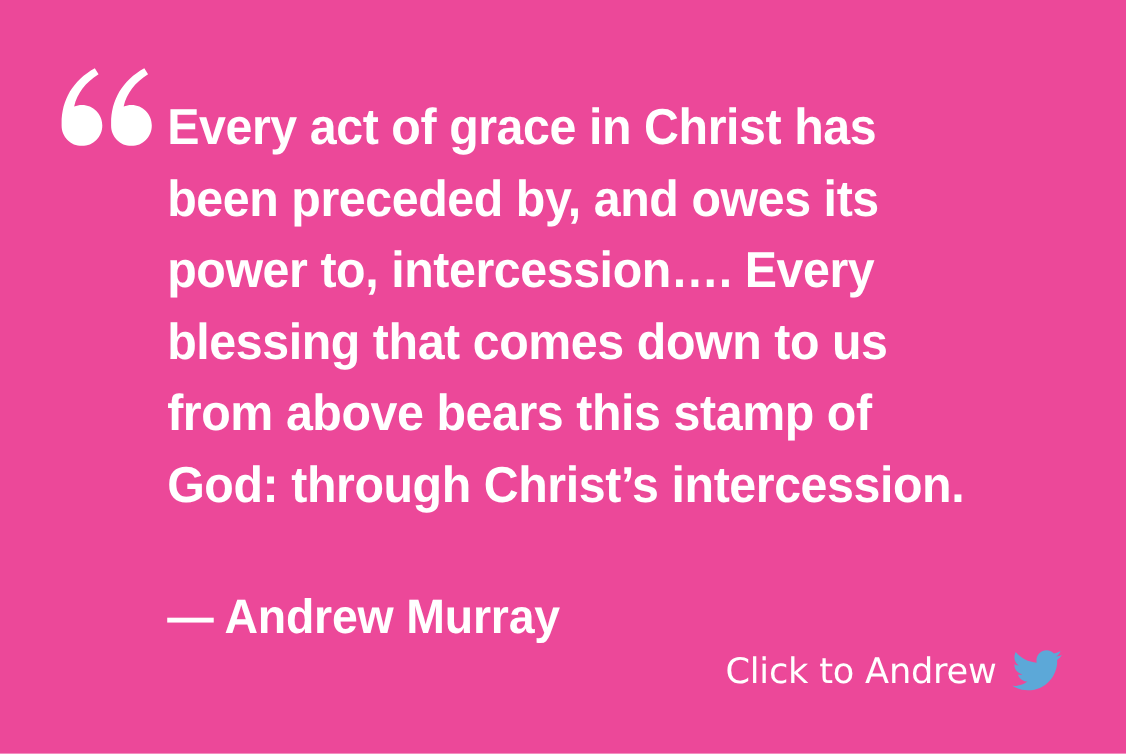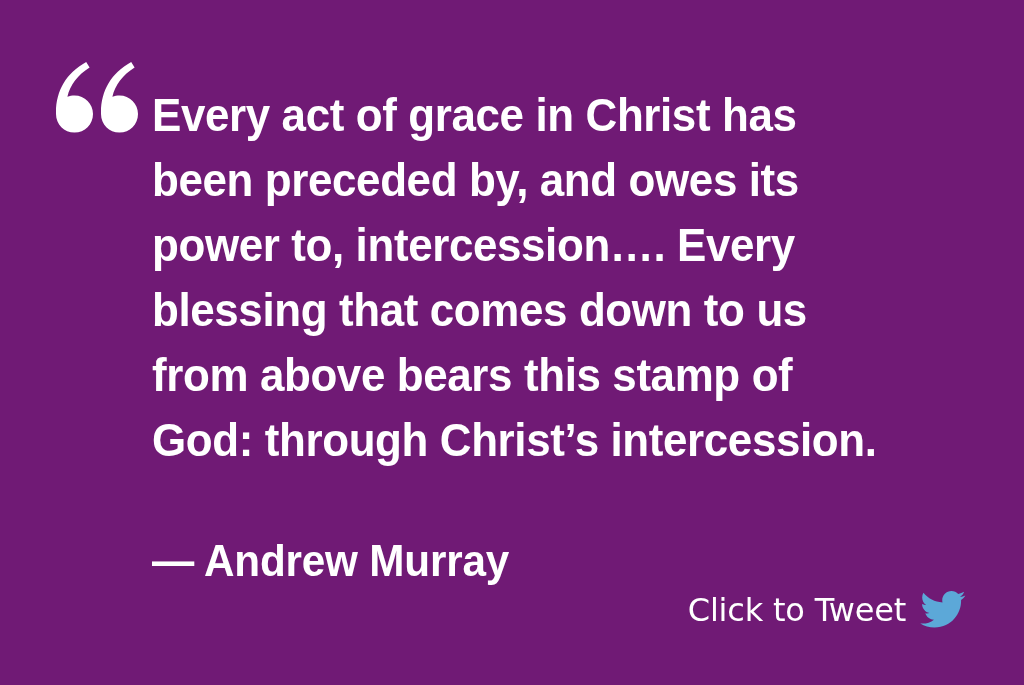--- a/index.html
+++ b/index.html
@@ -10,21 +10,21 @@
     width: 1024px;
     height: 685px;
     overflow: hidden;
     font-family: "Liberation Sans", sans-serif;
   }
 
   #quote-card {
     position: relative;
     width: 1024px;
     height: 685px;
-    background: #701a75;
+    background: #ec4899;
     box-sizing: border-box;
     overflow: hidden;
   }
 
   
   #open-quote-mark {
     position: absolute;
     left: 48px;
     top: 52px;
     width: 100px;
@@ -121,21 +121,21 @@
     <div class="quote-line">been preceded by, and owes its</div>
     <div class="quote-line">power to, intercession…. Every</div>
     <div class="quote-line">blessing that comes down to us</div>
     <div class="quote-line">from above bears this stamp of</div>
     <div class="quote-line">God: through Christ’s intercession.</div>
   </div>
 
   <div id="attribution">— Andrew Murray</div>
 
   <div id="click-to-tweet">
-    <span id="click-to-tweet-label">Click to Tweet</span>
+    <span id="click-to-tweet-label">Click to Andrew</span>
     <span id="twitter-bird-icon">
       <svg viewBox="0 0 50 44" xmlns="http://www.w3.org/2000/svg">
         <path d="M49.6 6.0 c-1.8 0.8 -3.8 1.35 -5.85 1.6 c2.1 -1.25 3.7 -3.25 4.5 -5.6 c-2.0 1.15 -4.2 2.0 -6.5 2.45 C39.85 2.45 37.2 1.2 34.3 1.2 c-5.6 0 -10.15 4.55 -10.15 10.15 c0 0.8 0.1 1.55 0.27 2.3 C16.0 13.25 8.5 9.2 3.45 3.05 C2.6 4.55 2.1 6.3 2.1 8.15 c0 3.5 1.8 6.6 4.5 8.45 c-1.65 -0.05 -3.2 -0.5 -4.6 -1.25 v0.1 c0 4.9 3.5 9.0 8.15 9.95 c-0.85 0.25 -1.75 0.35 -2.7 0.35 c-0.65 0 -1.3 -0.05 -1.9 -0.2 c1.3 4.05 5.05 7.0 9.5 7.05 c-3.5 2.7 -7.85 4.35 -12.6 4.35 c-0.85 0 -1.65 -0.05 -2.45 -0.15 C4.5 39.6 9.9 41.3 15.7 41.3 c18.9 0 29.2 -15.6 29.2 -29.1 c0 -0.45 0 -0.9 -0.03 -1.3 C46.85 9.5 48.5 7.9 49.6 6.0 Z" fill="#5ca8d8"></path>
       </svg>
     </span>
   </div>
 
 </div>
 
 </body></html>

